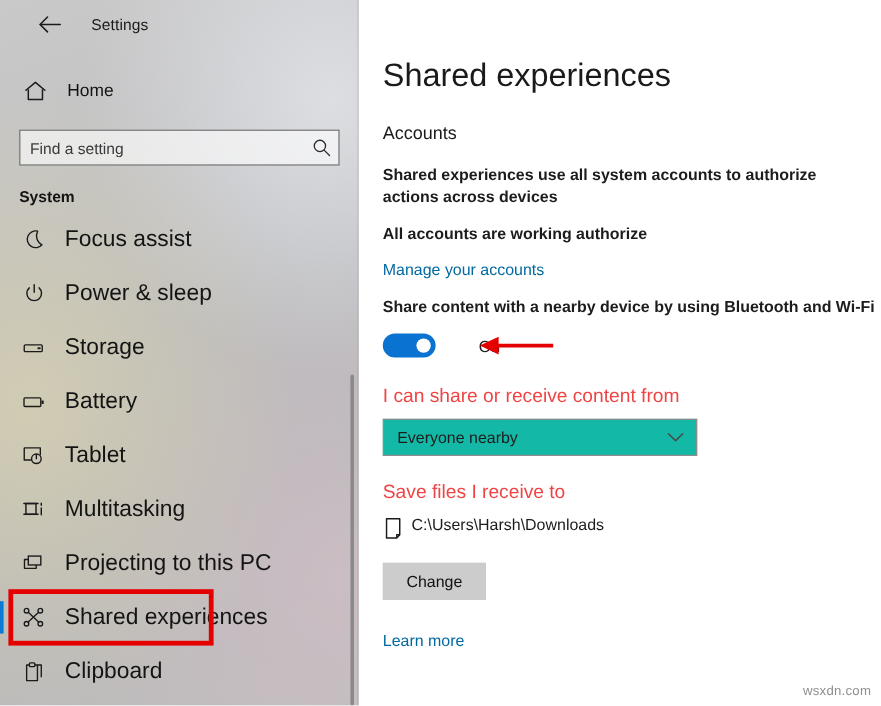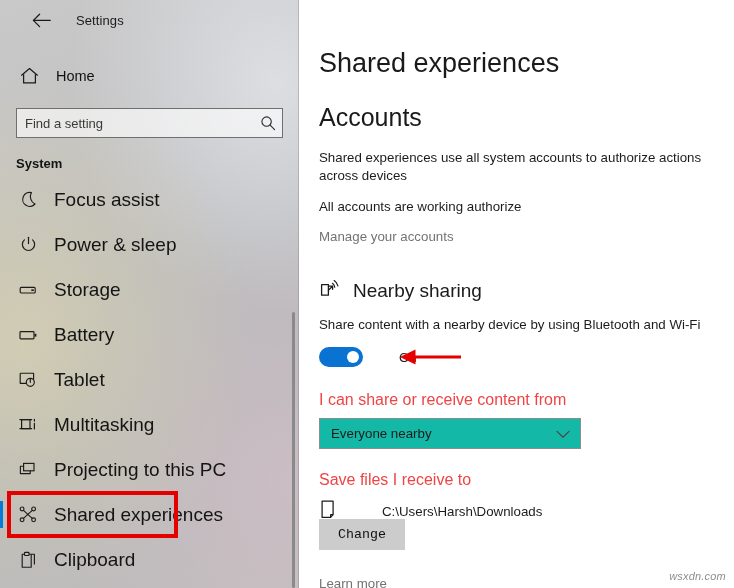--- a/index.html
+++ b/index.html
@@ -189,38 +189,39 @@
 
   #page-title {
     font-size: 27px;
     font-weight: normal;
     color: #1a1a1a;
     margin: 48px 0 0 0;
     letter-spacing: 0px;
   }
 
   .group-title {
-    font-size: 25px;
+    font-size: 15px;
     font-weight: normal;
     color: #1a1a1a;
     margin: 24px 0 0 0;
   }
 
   .body-text {
     font-size: 13.3px;
     color: #1c1c1c;
     line-height: 18px;
     max-width: 410px;
     margin: 17px 0 0 0;
+    font-weight: bold;
   }
   .body-text.tight { margin-top: 13px; }
 
   .link {
     font-size: 13.3px;
-    color: #737373;
+    color: #0369a1;
     margin: 13px 0 0 0;
     display: inline-block;
     cursor: default;
     text-decoration: none;
   }
 
   
   #nearby-heading {
     display: flex;
     align-items: center;
@@ -293,41 +294,40 @@
     cursor: default;
   }
   #share-select .value {
     font-size: 13.3px;
     color: #1c1c1c;
   }
 
   
   #save-path-row {
     display: flex;
-    align-items: flex-end;
+    align-items: flex-start;
     margin-top: 10px;
-    gap: 39px;
   }
   #save-path-row .file-icon {
     width: 18px; height: 20px;
     display:flex; align-items:center; justify-content:center;
     margin-right: 6px;
   }
   #save-path-value {
     font-size: 13.3px;
     color: #1c1c1c;
   }
 
   #change-button {
-    margin-top: 0;
+    margin-top: 19px;
     width: 86px;
     height: 31px;
     background: #cccccc;
     border: 1px solid #cccccc;
-    font-family: Liberation Mono, monospace;
+    font-family: Liberation Sans, sans-serif;
     font-size: 13.3px;
     color: #101010;
     cursor: default;
     display: flex;
     align-items: center;
     justify-content: center;
     box-sizing: border-box;
   }
 
   #learn-more {
@@ -336,21 +336,20 @@
 
   
   #watermark {
     position: absolute;
     right: 8px;
     bottom: 6px;
     font-size: 11px;
     color: #8e8e8e;
     letter-spacing: .2px;
     font-family: "Liberation Sans", sans-serif;
-    font-style: italic;
   }
 </style>
 </head>
 <body>
 
 <div id="window">
 
   <div id="nav-pane">
 
     <div id="titlebar">
@@ -496,31 +495,20 @@
     <h1 id="page-title">Shared experiences</h1>
 
     <h2 class="group-title">Accounts</h2>
 
     <p class="body-text">Shared experiences use all system accounts to authorize actions across devices</p>
 
     <p class="body-text tight">All accounts are working authorize</p>
 
     <a class="link" href="#">Manage your accounts</a>
 
-    <div id="nearby-heading">
-      <span class="heading-icon">
-        <svg width="24" height="22" viewBox="0 0 24 22">
-          <path d="M1.6 5.6 H8.4 V16.2 H1.6 Z" fill="none" stroke="#1b1b1b" stroke-width="1.3" stroke-linejoin="round"></path>
-          <path d="M8.4 11.3 L12.6 7.1 M12.6 7.1 H9.3 M12.6 7.1 V10.3" fill="none" stroke="#1b1b1b" stroke-width="1.3" stroke-linecap="round" stroke-linejoin="round"></path>
-          <path d="M14.7 8.2 a5.6 5.6 0 0 0 -2.2 -3.9" fill="none" stroke="#1b1b1b" stroke-width="1.25" stroke-linecap="round"></path>
-          <path d="M17.9 6.8 a9.2 9.2 0 0 0 -3.7 -5.2" fill="none" stroke="#1b1b1b" stroke-width="1.25" stroke-linecap="round"></path>
-        </svg>
-      </span>
-      <span class="heading-text">Nearby sharing</span>
-    </div>
 
     <p class="body-text tight">Share content with a nearby device by using Bluetooth and Wi-Fi</p>
 
     <div id="toggle-row">
       <div id="toggle-switch">
         <span class="knob"></span>
       </div>
       <span id="toggle-state">On</span>
       <span id="callout-arrow">
         <svg width="64" height="22" viewBox="0 0 64 22">

